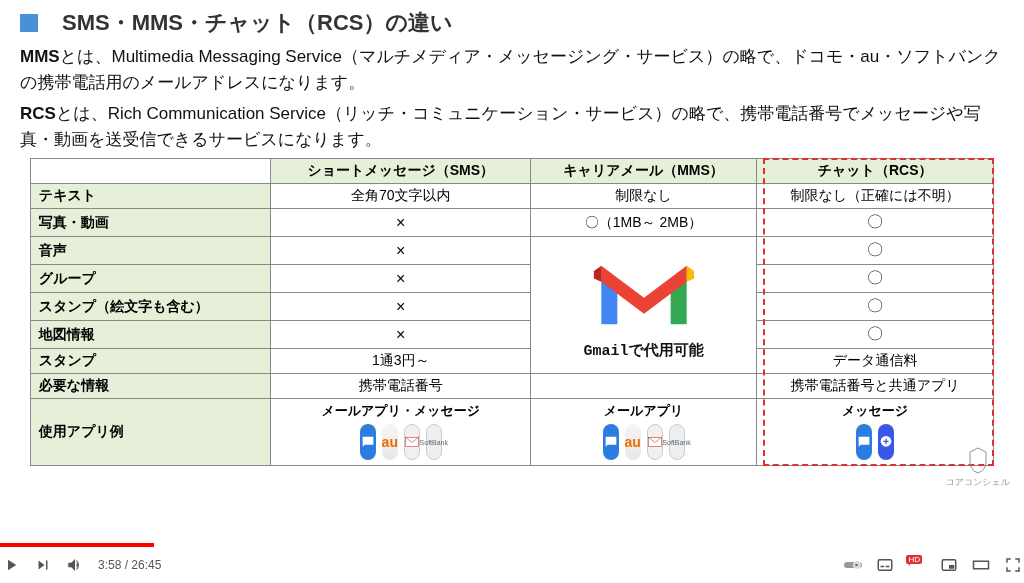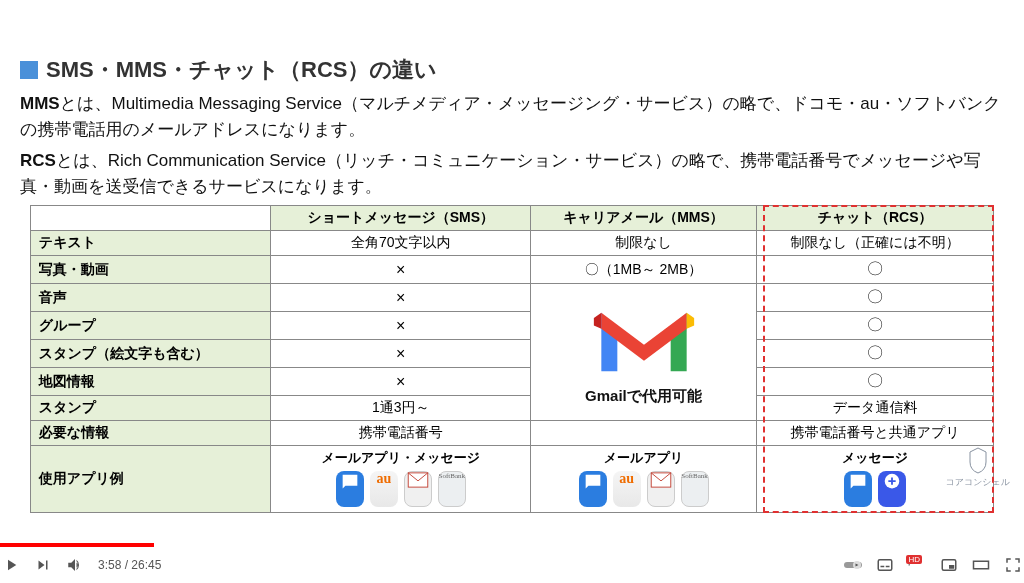--- a/index.html
+++ b/index.html
@@ -1,33 +1,33 @@
 <!DOCTYPE html>
 <html><head>
 <meta charset="utf-8">
 <style>
   * { margin: 0; padding: 0; box-sizing: border-box; }
   body { font-family: "Hiragino Sans", "Meiryo", sans-serif; background: #fff; width: 1024px; height: 583px; overflow: hidden; position: relative; }
   .slide { padding: 8px 20px 0 20px; }
-  .title-row { display: flex; align-items: center; gap: 8px; margin-bottom: 6px; margin-top: 47px; }
+  .title-row { display: flex; align-items: center; gap: 24px; margin-bottom: 6px; }
   .title-square { width: 18px; height: 18px; background: #4a90d9; }
   .title { font-size: 22px; font-weight: bold; color: #333; }
   .desc { font-size: 17px; line-height: 1.5; color: #111; margin-bottom: 6px; }
   .desc b { font-weight: bold; }
   table { border-collapse: collapse; width: 98%; margin: 4px auto 0 auto; font-size: 14px; }
   th, td { border: 1px solid #888; padding: 3px 6px; text-align: center; vertical-align: middle; }
   th { background: #e6f0d8; font-weight: bold; }
   td.rowhead { background: #e6f0d8; text-align: left; font-weight: bold; padding-left: 8px; }
   .dash-box { position: absolute; border: 2px dashed #e03030; pointer-events: none; }
-  .gmail-cell { position: relative; }
+  .gmail-cell { position: relative; font-family: Liberation Mono, monospace; }
   .gmail-logo { width: 110px; height: 80px; margin: 4px auto 2px auto; }
   .gmail-text { font-size: 15px; font-weight: bold; color: #111; }
   .app-row { display: flex; gap: 6px; justify-content: center; align-items: center; padding: 2px 0; }
   .app-label { font-weight: bold; font-size: 13px; margin-bottom: 2px; display:block;}
-  .app-icon { width: 28px; height: 36px; border-radius: 8px; display: flex; justify-content: center; font-family: Liberation Serif, serif; }
+  .app-icon { width: 16px; height: 36px; border-radius: 8px; display: flex; align-items: center; justify-content: center; }
   .ic-blue { background: #2b7de0; }
   .ic-orange { background: linear-gradient(#f5f5f5,#e8e8e8); }
   .ic-mail { background: #f0f0f0; border:1px solid #ccc; }
   .ic-sb { background: #eceff1; border:1px solid #ccc; }
   .ic-plus { background: #3a58e8; }
   .circle { font-size: 16px; }
   .cross { font-size: 16px; }
   
   .progress { position: absolute; left: 0; right: 0; bottom: 36px; height: 4px; background: rgba(255,255,255,0.35); }
   .progress-fill { height: 100%; background: #ff0000; width: 15%; }

